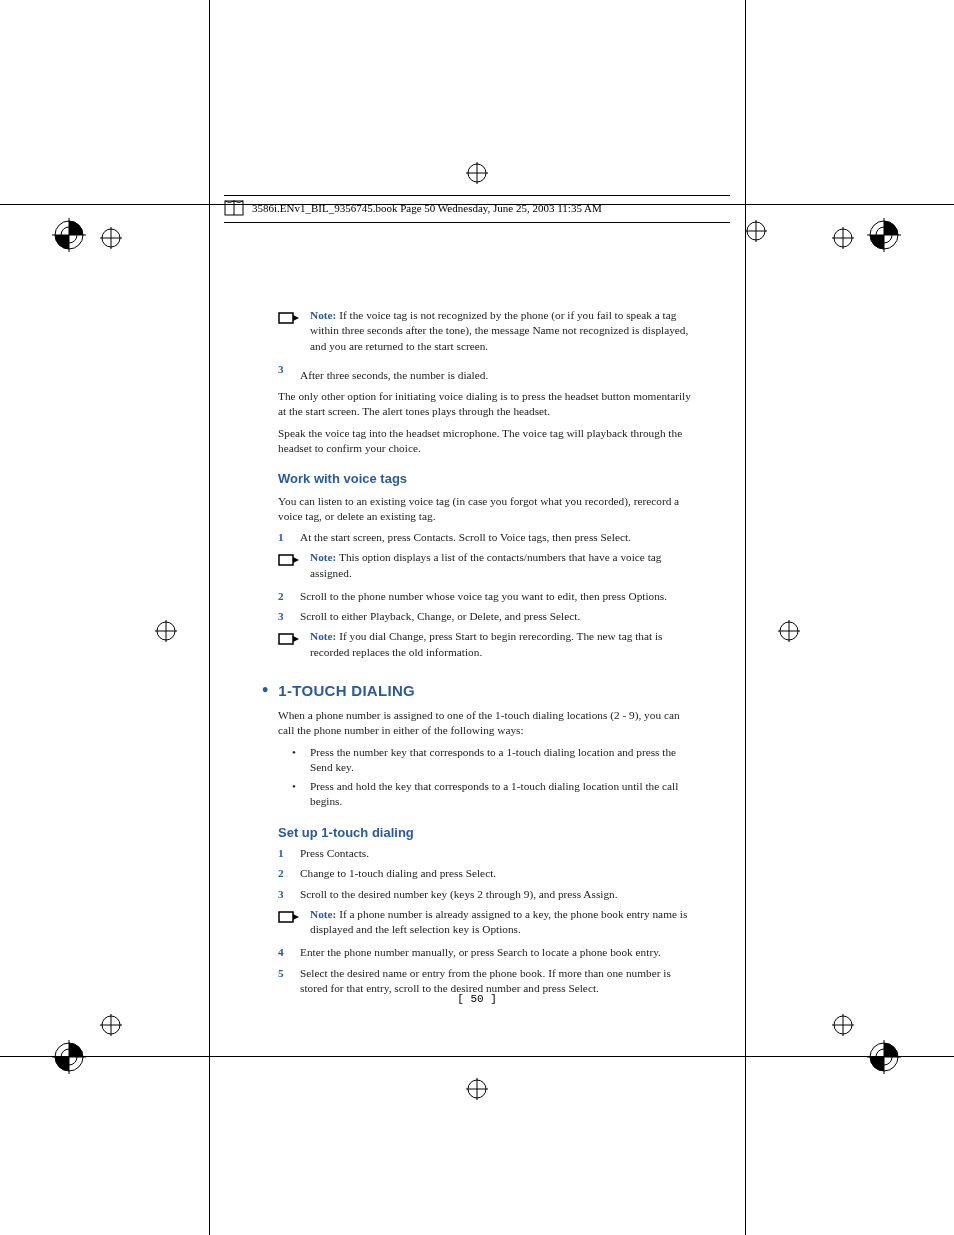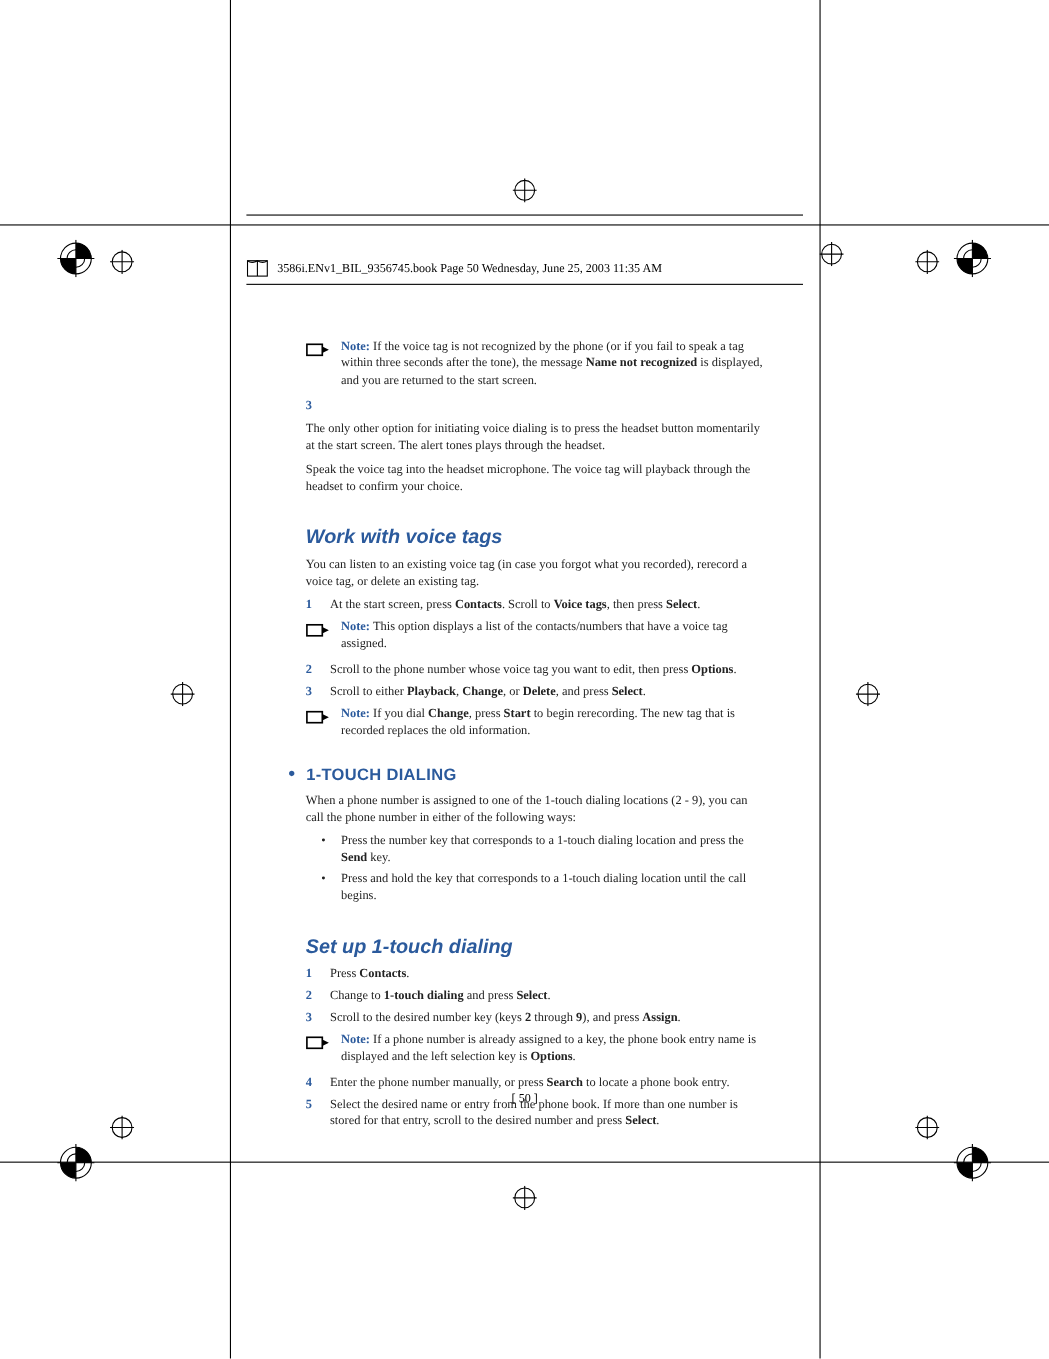--- a/index.html
+++ b/index.html
@@ -20,21 +20,20 @@
     top: 195px;
     width: 506px;
   }
   .header-row {
     display: flex;
     align-items: center;
     gap: 8px;
     font-size: 11px;
     padding: 4px 0 6px 0;
     border-bottom: 1px solid #000;
-    margin-top: 36px;
   }
   .content {
     position: absolute;
     left: 278px;
     top: 304px;
     width: 418px;
     font-size: 11.3px;
     line-height: 1.35;
     color: #222;
   }
@@ -60,23 +59,22 @@
     color: #2b5a9c;
   }
   .num-item .txt { flex: 1; }
   .para { margin: 6px 0; }
   .h-blue {
     color: #2b5a9c;
     font-family: Verdana, Geneva, sans-serif;
     font-weight: bold;
   }
   .h2 {
-    font-size: 18px;
-    margin: 26px 0 3px 0;
-    font-style: italic;
+    font-size: 13px;
+    margin: 14px 0 3px 0;
   }
   .h1-row {
     display: flex;
     align-items: baseline;
     gap: 10px;
     margin: 18px 0 4px -16px;
   }
   .h1-bullet {
     color: #2b5a9c;
     font-size: 18px;
@@ -85,27 +83,28 @@
   .h1 {
     font-size: 15px;
     letter-spacing: 0.3px;
   }
   .bullet-item {
     display: flex;
     gap: 8px;
     margin: 4px 0 4px 14px;
   }
   .bullet-item .dot { flex: 0 0 10px; }
-  .bold { font-weight: bold; }
+  .bold { font-weight: normal; }
   .page-num {
     position: absolute;
     left: 0; width: 954px;
     top: 993px;
     text-align: center;
     font-size: 11px;
+    font-family: Liberation Mono, monospace;
   }
 </style>
 </head>
 <body>
 
 <div class="hline" style="left:0;top:204px;width:954px;"></div>
 <div class="hline" style="left:0;top:1056px;width:954px;"></div>
 <div class="vline" style="left:209px;top:0;height:1235px;"></div>
 <div class="vline" style="left:745px;top:0;height:1235px;"></div>
 
@@ -206,20 +205,21 @@
         </svg>
     </div>
     <div class="note-body">
       <span class="note-label">Note:</span><span> If the voice tag is not recognized by the phone (or if you fail to speak a tag within three seconds after the tone), the message </span><span class="bold">Name not recognized</span><span> is displayed, and you are returned to the start screen.</span>
     </div>
   </div>
 
   <div class="num-item">
     <div class="num">3</div>
     <div class="txt">
+      <div style="margin-top:6px">After three seconds, the number is dialed.</div>
     </div>
   </div>
 
   <div class="para">The only other option for initiating voice dialing is to press the headset button momentarily at the start screen. The alert tones plays through the headset.</div>
   <div class="para">Speak the voice tag into the headset microphone. The voice tag will playback through the headset to confirm your choice.</div>
 
   <div class="h-blue h2">Work with voice tags</div>
   <div class="para">You can listen to an existing voice tag (in case you forgot what you recorded), rerecord a voice tag, or delete an existing tag.</div>
 
   <div class="num-item">

